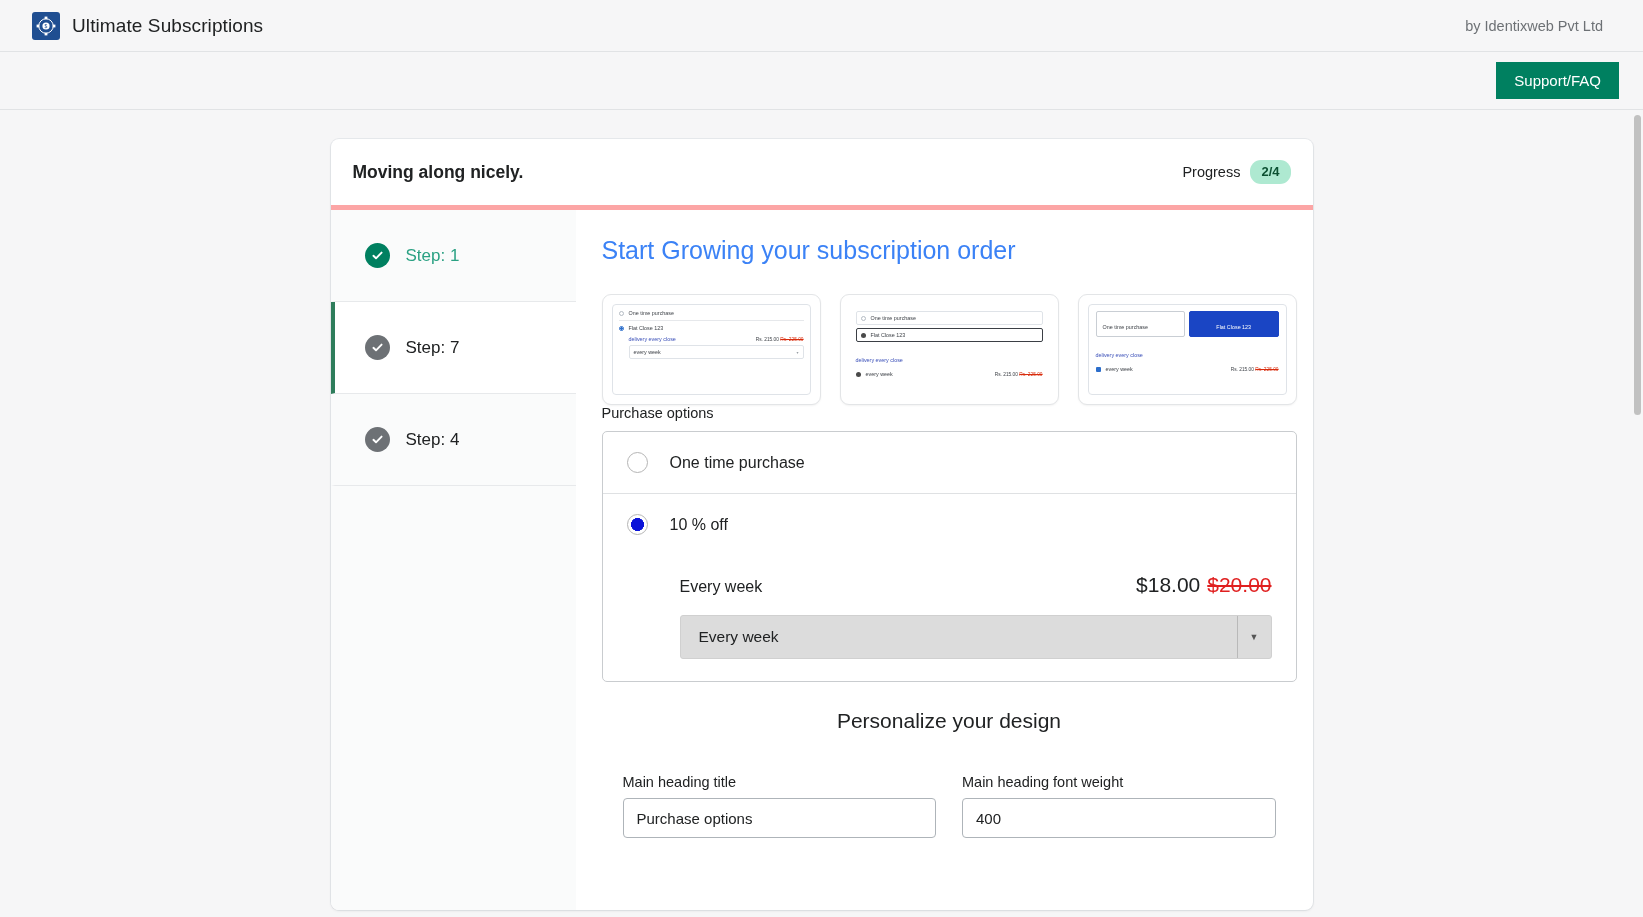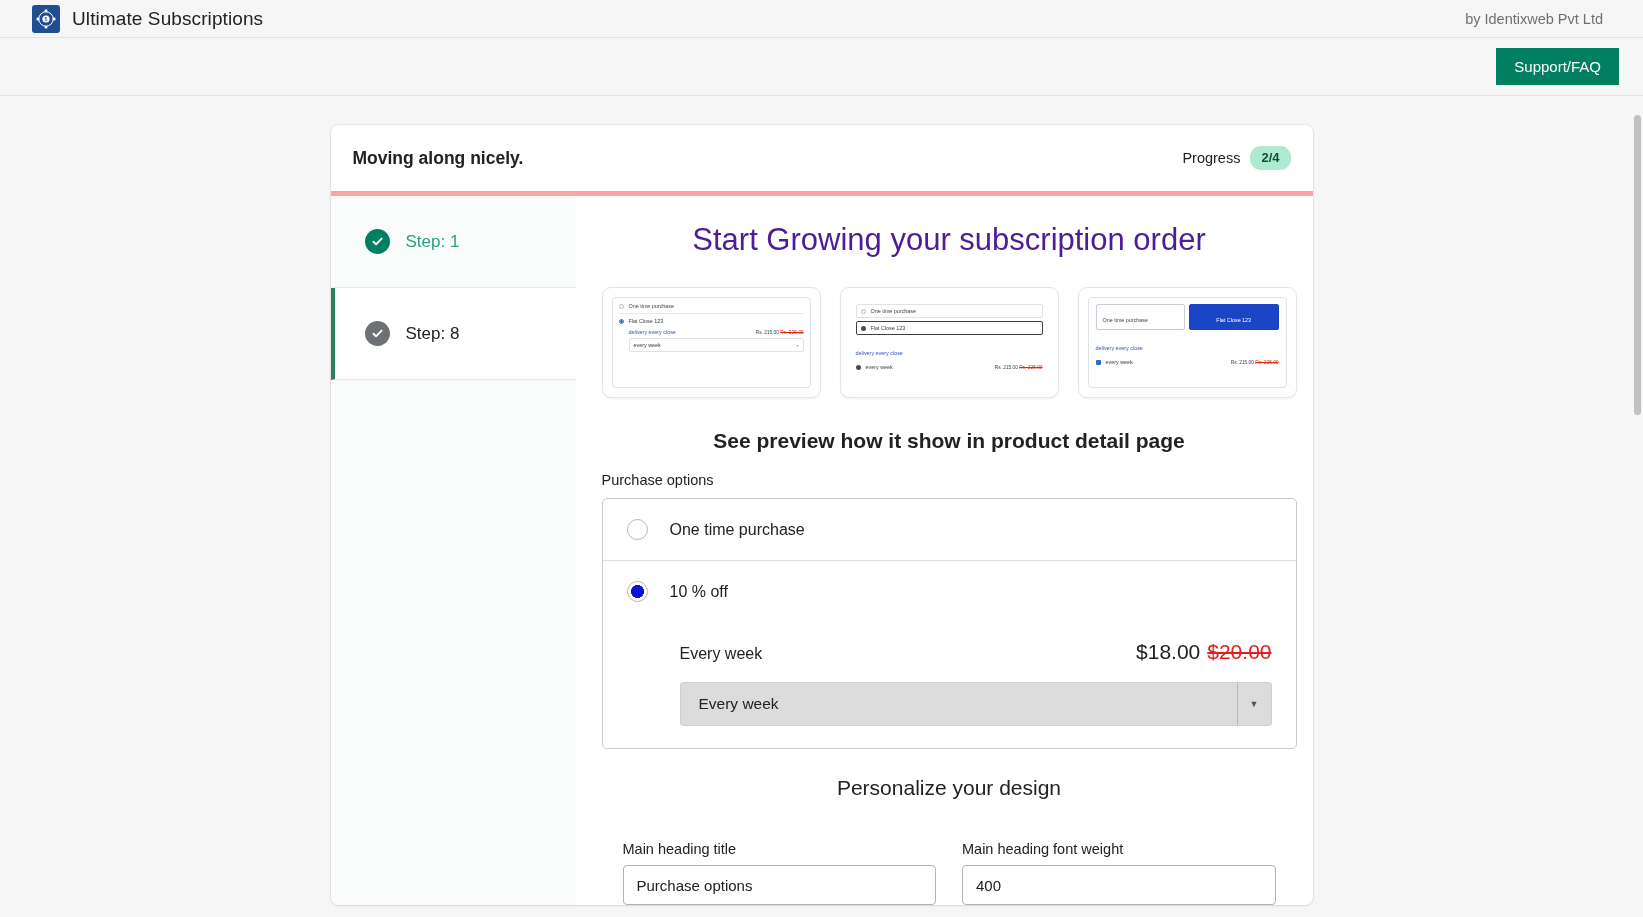--- a/index.html
+++ b/index.html
@@ -7,21 +7,21 @@
     width: 1643px;
     height: 917px;
     overflow: hidden;
     background: #f6f6f7;
     font-family: "Liberation Sans", sans-serif;
     color: #202223;
   }
 
   
   .topbar {
-    height: 38px;
+    height: 52px;
     background: #f6f6f7;
     border-bottom: 1px solid #e1e3e5;
     display: flex;
     align-items: center;
     padding: 0 20px;
     position: relative;
   }
   .brand { display: flex; align-items: center; gap: 12px; margin-left: 12px; }
   .brand-logo {
     width: 28px; height: 28px;
@@ -105,24 +105,23 @@
     display: flex; align-items: center; justify-content: center;
     flex: none;
   }
   .step.done .step-check { background: #008060; }
   .step-label { font-size: 17px; color: #202223; }
   .step.done .step-label { color: #2aa183; }
 
   
   .main { flex: 1; padding: 26px 26px 0 26px; }
   .main-h1 {
-    text-align: center;
-    font-size: 31px;
+    font-size: 25px;
     font-weight: normal;
-    color: #4c1d95;
+    color: #3b82f6;
     margin-bottom: 29px;
   }
 
   
   .thumbs { display: flex; justify-content: center; gap: 19px; }
   .thumb {
     width: 219px; height: 111px;
     background: #ffffff;
     border: 1px solid #e3e5e7;
     border-radius: 9px;
@@ -307,24 +306,32 @@
           </span>
           <span class="step-label">Step: 1</span>
         </div>
 
         <div class="step active">
           <span class="step-check">
             <svg width="13" height="13" viewBox="0 0 13 13" aria-hidden="true">
               <path d="M2.4 6.8 L5 9.3 L10.6 3.6" fill="none" stroke="#ffffff" stroke-width="1.9" stroke-linecap="round" stroke-linejoin="round"></path>
             </svg>
           </span>
-          <span class="step-label">Step: 8</span>
-        </div>
-
-
+          <span class="step-label">Step: 7</span>
+        </div>
+
+
+        <div class="step">
+          <span class="step-check">
+            <svg width="13" height="13" viewBox="0 0 13 13" aria-hidden="true">
+              <path d="M2.4 6.8 L5 9.3 L10.6 3.6" fill="none" stroke="#ffffff" stroke-width="1.9" stroke-linecap="round" stroke-linejoin="round"></path>
+            </svg>
+          </span>
+          <span class="step-label">Step: 4</span>
+        </div>
 
       </div>
 
       <div class="main">
 
         <h1 class="main-h1">Start Growing your subscription order</h1>
 
         <div class="thumbs">
 
           <div class="thumb">
@@ -394,21 +401,20 @@
                   </span>
                 <span class="t-price"><span>Rs. 215.00</span>
                   <span class="old">Rs. 225.00</span></span>
               </div>
             </div>
           </div>
 
         </div>
 
 
-        <h2 class="main-h2">See preview how it show in product detail page</h2>
 
         <div class="field-label">Purchase options</div>
 
         <div class="preview-box">
           <div class="pv-opt">
             <span class="pv-radio"></span>
             <span class="pv-label">One time purchase</span>
           </div>
           <div class="pv-opt divider">
             <span class="pv-radio checked"></span>

